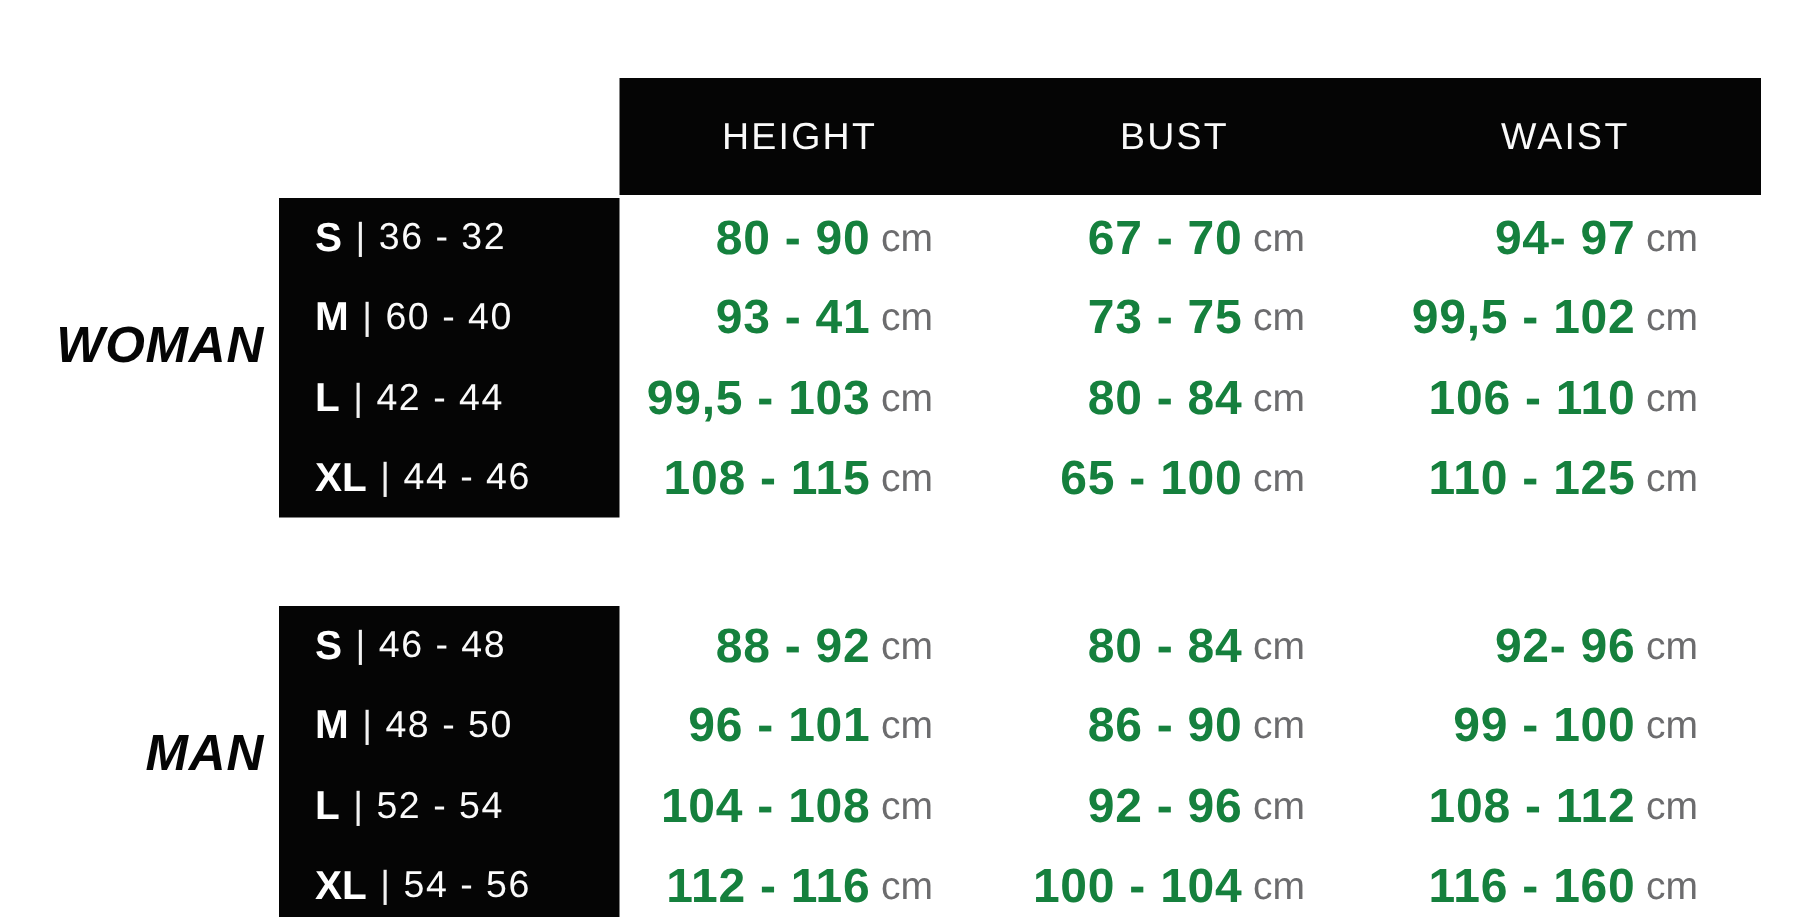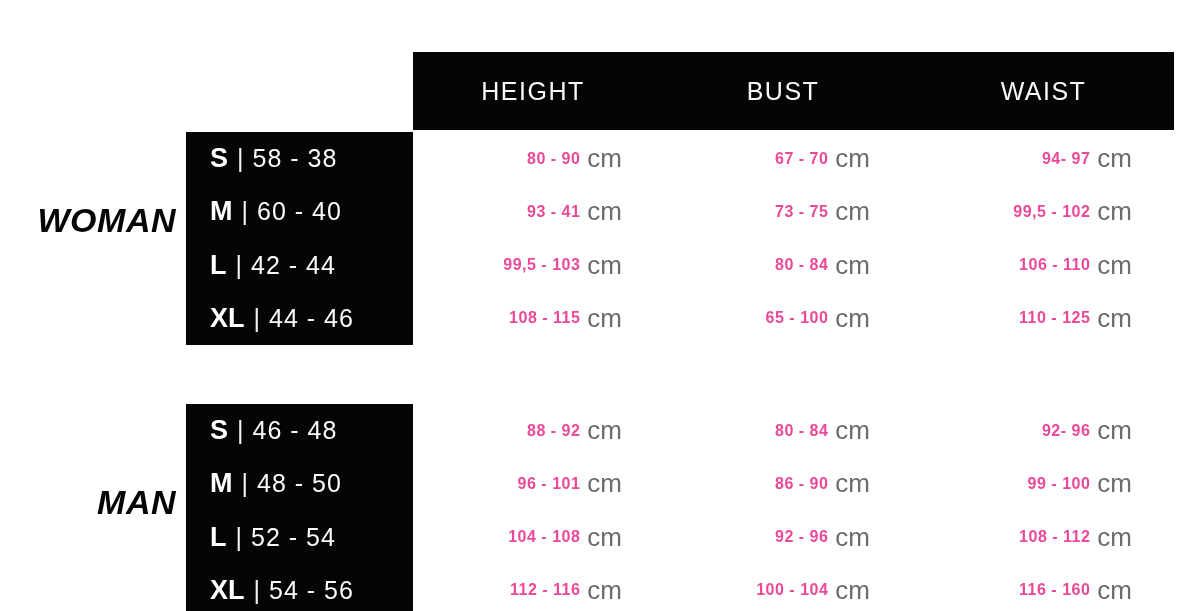--- a/index.html
+++ b/index.html
@@ -23,21 +23,21 @@
     letter-spacing:1.5px;
   }
   
   .gender-label{
     position:absolute;left:0;width:176px;
     display:flex;align-items:center;justify-content:flex-end;
     transform:translateY(-8px);
     color:#050505;font-size:34px;font-weight:700;font-style:italic;
     letter-spacing:0.5px;
   }
-  .gender-woman{top:93px;height:213px;}
+  .gender-woman{top:103px;height:213px;}
   .gender-man{top:375px;height:213px;}
   
   .size-box{
     position:absolute;left:186px;width:227px;height:213px;
     background:#050505;
     display:flex;flex-direction:column;
   }
   .size-box-woman{top:103px;}
   .size-box-man{top:375px;}
   .size-row{
@@ -55,41 +55,41 @@
   }
   .data-grid-woman{top:103px;}
   .data-grid-man{top:375px;}
   .cell{
     display:flex;align-items:center;justify-content:flex-end;
     white-space:nowrap;
   }
   .cell:nth-child(3n+1){padding-right:31px;}
   .cell:nth-child(3n+2){padding-right:43px;}
   .cell:nth-child(3n){padding-right:42px;}
-  .val{font-size:16px;font-weight:700;color:#ec4899;letter-spacing:0.5px;}
+  .val{font-size:32px;font-weight:700;color:#15803d;letter-spacing:0.5px;}
   .unit{font-size:26px;font-weight:400;color:#6c6c6e;margin-left:7px;}
 </style>
 </head>
 <body>
 
 <div class="stage">
 
   <div class="header-bar">
     <div class="header-label">HEIGHT</div>
     <div class="header-label">BUST</div>
     <div class="header-label">WAIST</div>
   </div>
 
   <div class="gender-label gender-woman">WOMAN</div>
 
   <div class="size-box size-box-woman">
     <div class="size-row">
       <span class="size-letter">S</span>
       <span class="size-sep">|</span>
-      <span class="size-range">58 - 38</span>
+      <span class="size-range">36 - 32</span>
     </div>
     <div class="size-row">
       <span class="size-letter">M</span>
       <span class="size-sep">|</span>
       <span class="size-range">60 - 40</span>
     </div>
     <div class="size-row">
       <span class="size-letter">L</span>
       <span class="size-sep">|</span>
       <span class="size-range">42 - 44</span>

